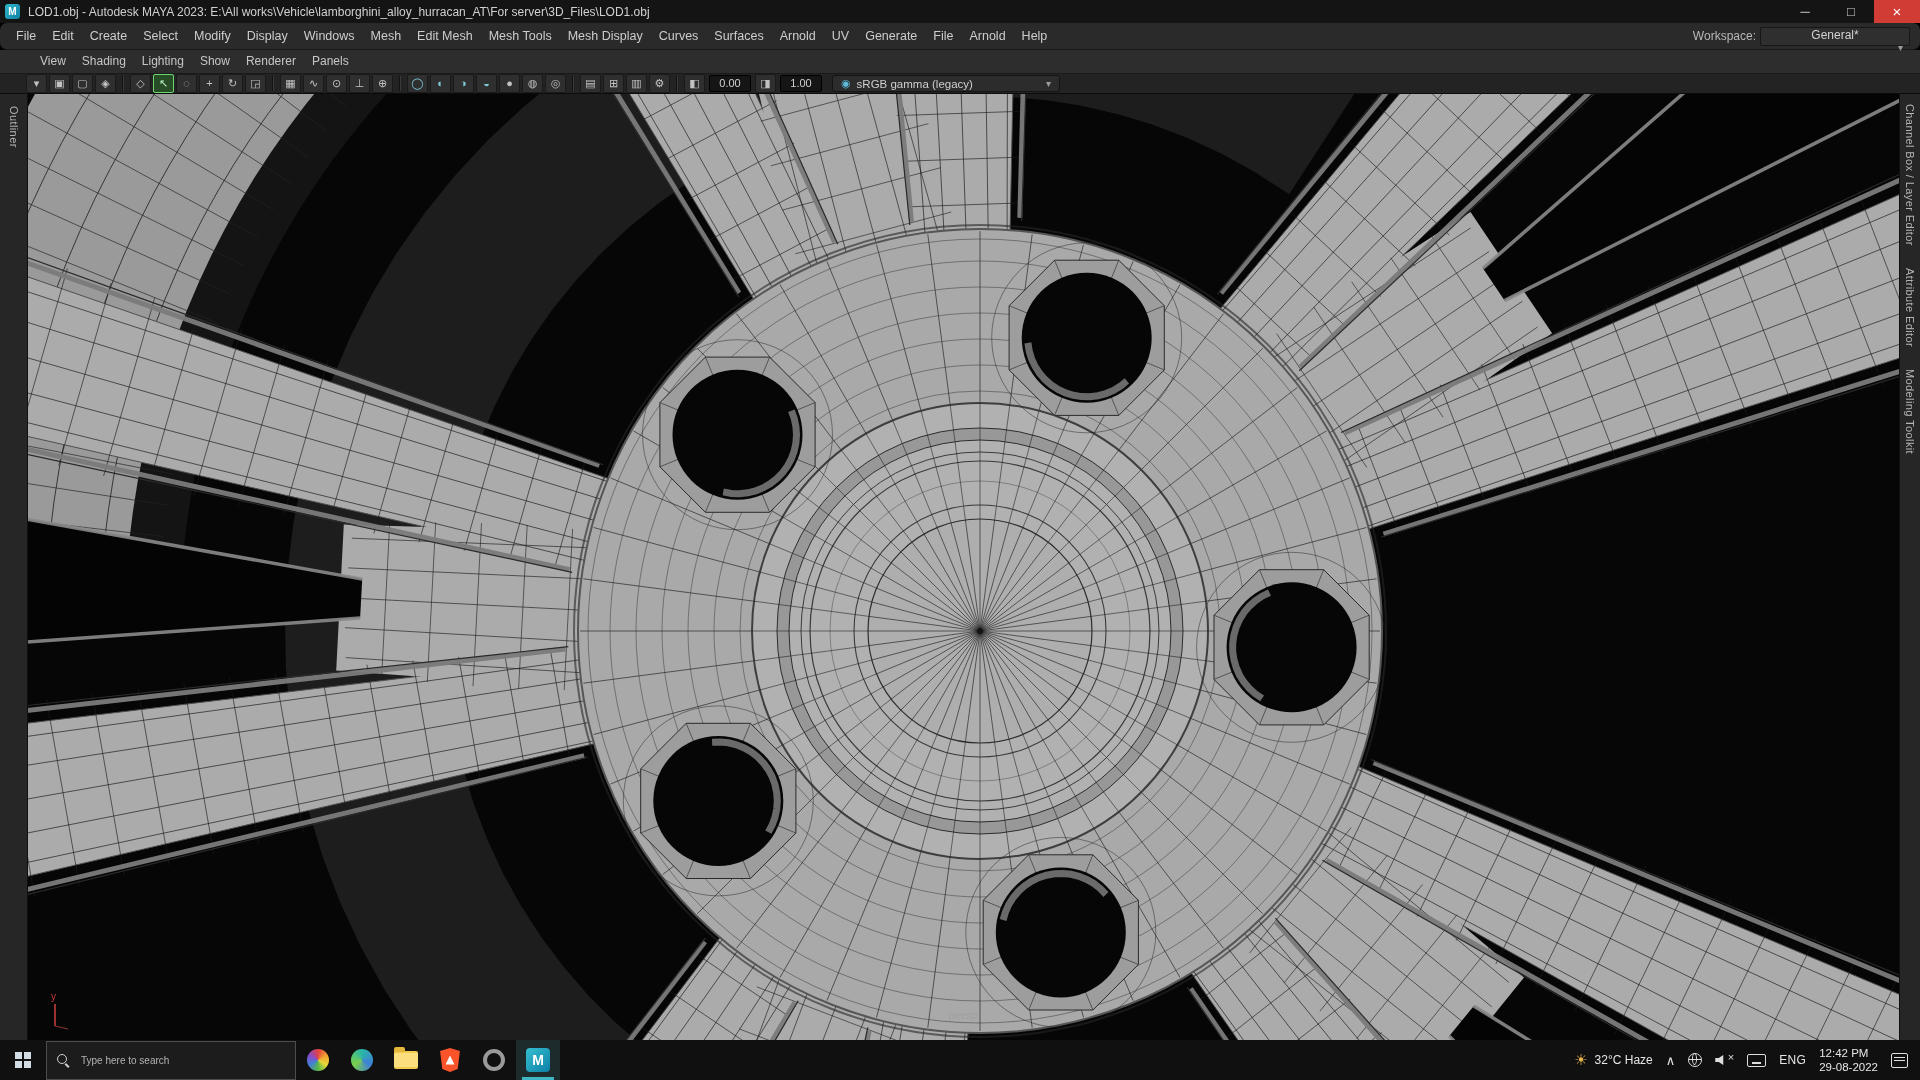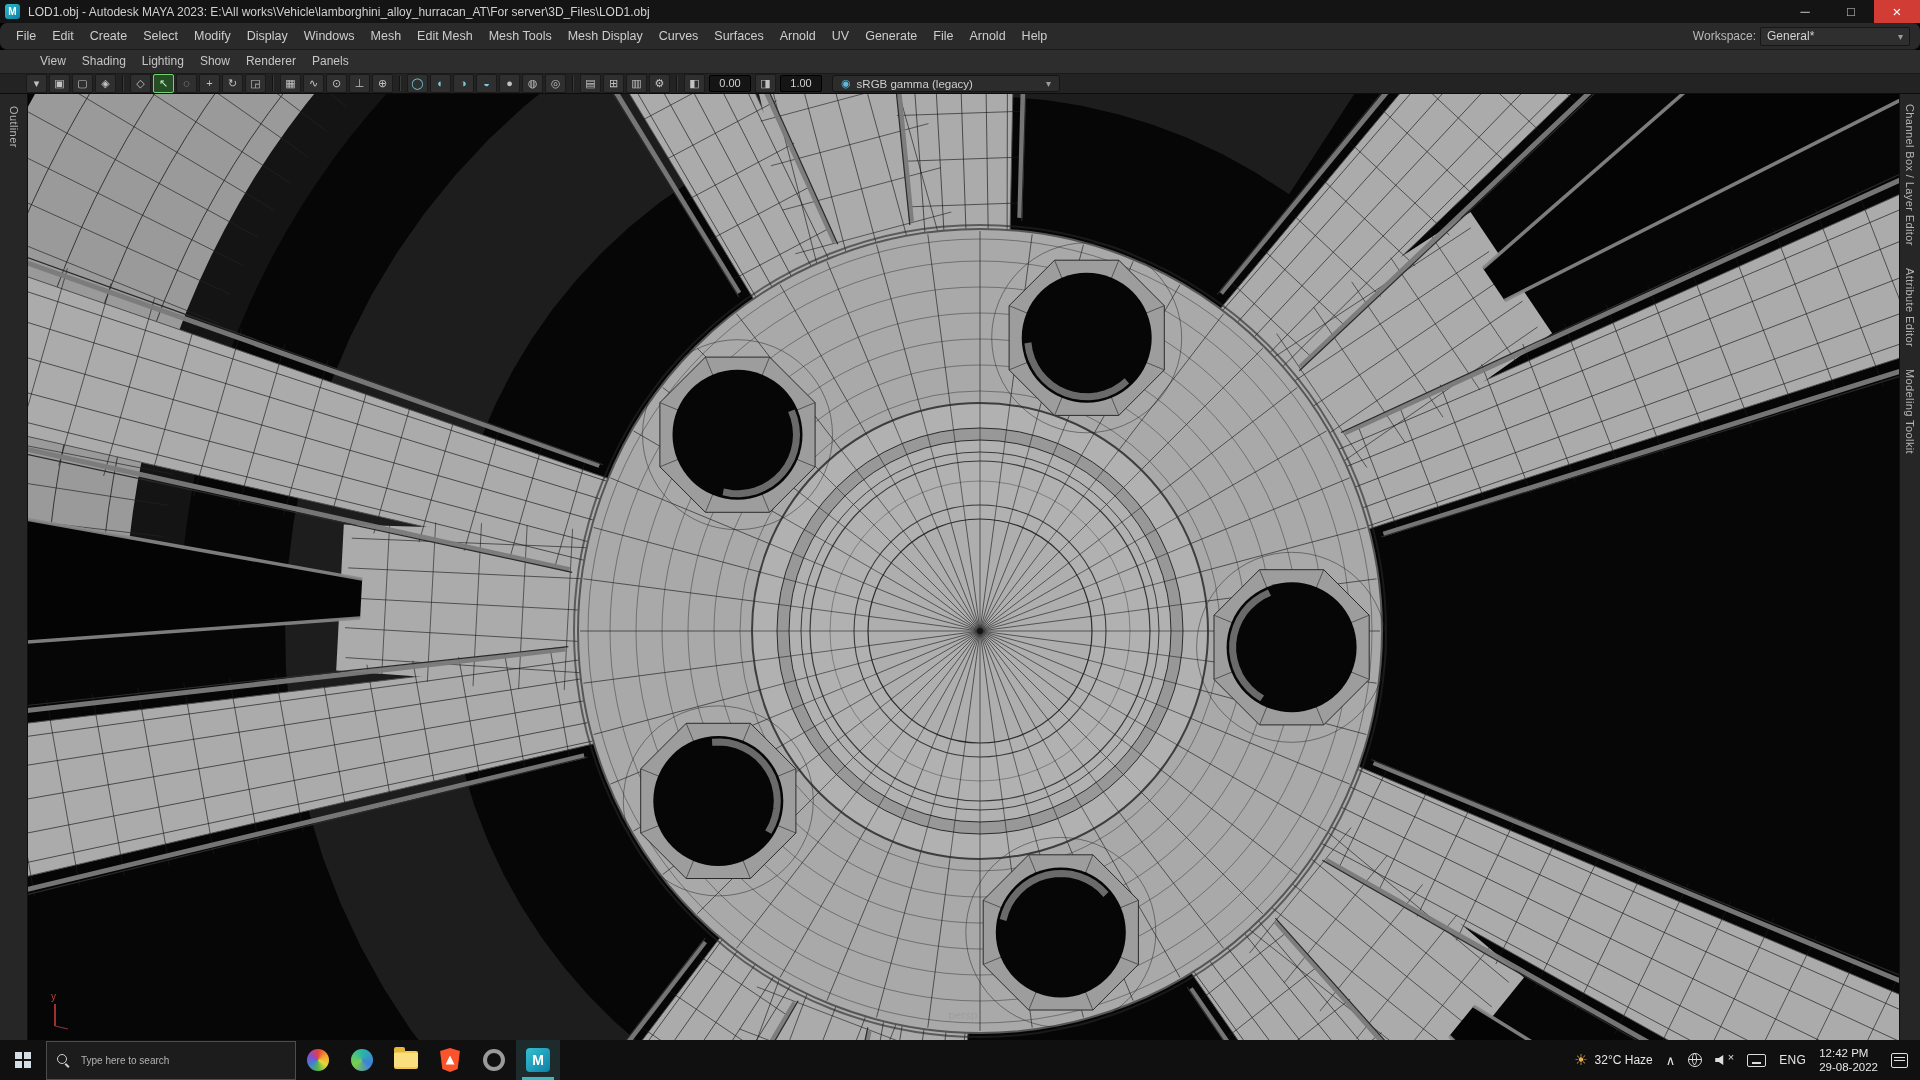--- a/index.html
+++ b/index.html
@@ -21,21 +21,21 @@
   .wc.close{background:#d13c35;color:#fff;font-size:15px;}
   
   .menubar{position:absolute;top:23px;left:0;right:0;height:27px;background:#2a2a2a;
     border-bottom:1px solid #191919;display:flex;align-items:center;z-index:39;
     color:#cdcdcd;font-size:12.5px;padding-left:8px;box-sizing:border-box;border-radius:7px;}
   .menu-items{display:flex;align-items:center;}
   .menu-item{padding:0 8px;line-height:26px;white-space:nowrap;}
   .workspace{margin-left:auto;display:flex;align-items:center;gap:4px;margin-right:10px;}
   .ws-label{color:#b9b9b9;font-size:12px;}
   .ws-select{display:flex;align-items:center;background:#2f2f2f;border:1px solid #161616;
-    border-radius:2px;height:19px;width:150px;padding:0 6px;box-sizing:border-box;color:#d2d2d2;font-size:12px;}
+    border-radius:2px;height:19px;width:150px;padding:0 6px;box-sizing:border-box;color:#d2d2d2;font-size:12px;flex-direction:column;}
   .ws-select i{font-style:normal;}
   .ws-select u{margin-left:auto;text-decoration:none;color:#9b9b9b;font-size:10px;}
   
   .panelmenu{position:absolute;top:50px;left:0;right:0;height:24px;background:#2d2d2d;
     border-bottom:1px solid #1a1a1a;display:flex;align-items:center;color:#c6c6c6;
     font-size:12px;padding-left:32px;box-sizing:border-box;z-index:38;}
   .panelmenu .menu-item{line-height:23px;padding:0 8px;}
   
   .paneltoolbar{position:absolute;top:74px;left:0;right:0;height:20px;background:#232323;
     border-bottom:1px solid #0c0c0c;display:flex;align-items:center;z-index:37;

